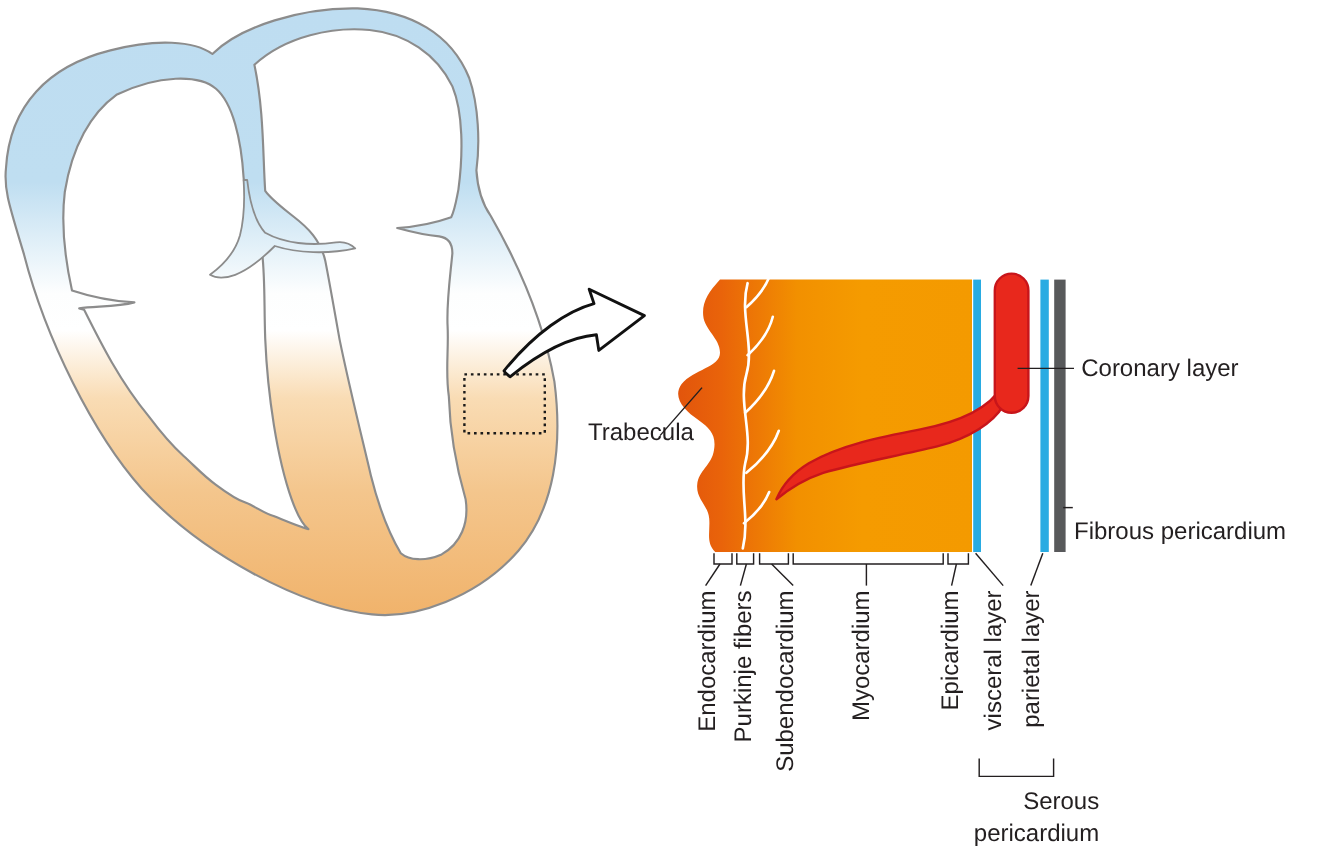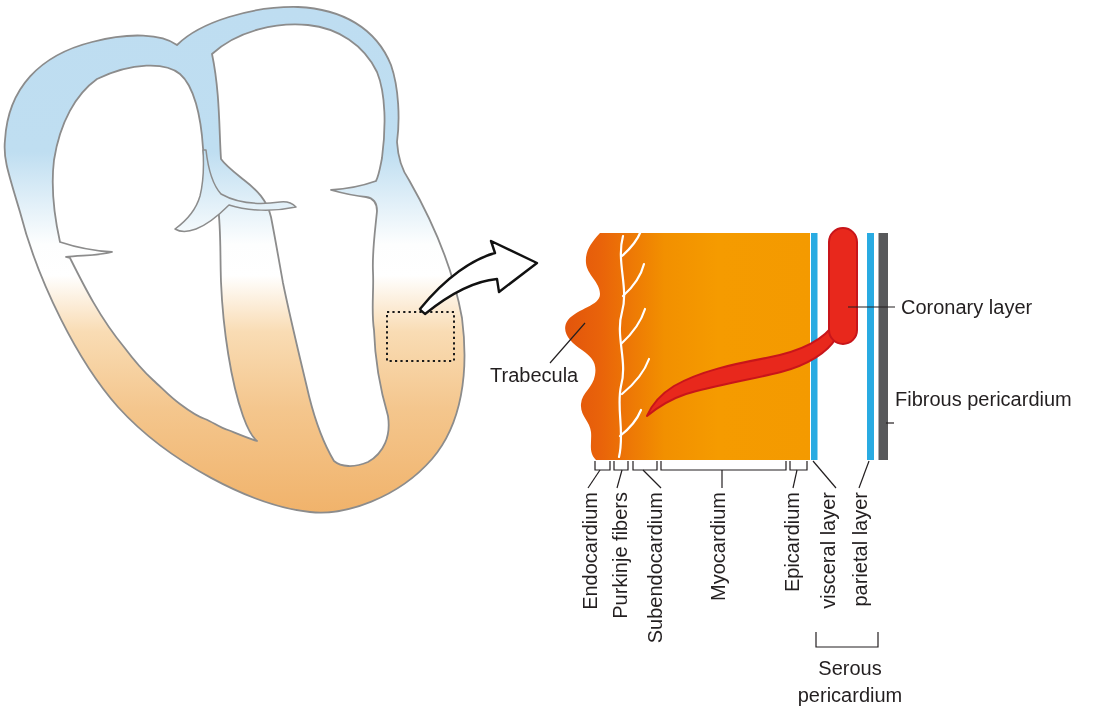--- a/index.html
+++ b/index.html
@@ -13,21 +13,21 @@
     position:absolute; font-size:20px; color:#231F20;
     white-space:nowrap; line-height:1.15;
   }
   .vlbl {
     position:absolute; top:492px;
     writing-mode:vertical-rl; transform:rotate(180deg);
     font-size:20px; color:#231F20; line-height:1; white-space:nowrap;
   }
   .serous {
     position:absolute; left:784px; top:655px; width:132px;
-    font-size:20px; color:#231F20; text-align:center; line-height:1.35;
+    font-size:20px; color:#231F20; text-align:right; line-height:1.35;
   }
 </style>
 </head>
 <body>
 
 <div class="stage">
 
   <svg width="1100" height="711" viewBox="0 0 1100 711">
     <defs>
       <linearGradient id="wallGrad" gradientUnits="userSpaceOnUse" x1="0" y1="8" x2="0" y2="522">
@@ -130,25 +130,25 @@
       <path d="M 661,461 L 661,470 L 786,470 L 786,461"></path>
       <path d="M 722,470 L 722,488"></path>
       <path d="M 790,461 L 790,470 L 807,470 L 807,461"></path>
       <path d="M 797,470 L 793,488"></path>
       <path d="M 813,461 L 836,488"></path>
       <path d="M 869,461 L 859,488"></path>
       <path d="M 816,632 L 816,647 L 878,647 L 878,632"></path>
     </g>
   </svg>
 
-  <div class="lbl" style="left:490px; top:364px;">Trabecula</div>
+  <div class="lbl" style="left:490px; top:350px;">Trabecula</div>
 
   <div class="lbl" style="left:901px; top:296px;">Coronary layer</div>
 
-  <div class="lbl" style="left:895px; top:388px;">Fibrous pericardium</div>
+  <div class="lbl" style="left:895px; top:432px;">Fibrous pericardium</div>
 
   <div class="vlbl" style="left:580px;">Endocardium</div>
   <div class="vlbl" style="left:610px;">Purkinje fibers</div>
   <div class="vlbl" style="left:645px;">Subendocardium</div>
   <div class="vlbl" style="left:708px;">Myocardium</div>
   <div class="vlbl" style="left:782px;">Epicardium</div>
   <div class="vlbl" style="left:818px;">visceral layer</div>
   <div class="vlbl" style="left:850px;">parietal layer</div>
 
   <div class="serous">Serous pericardium</div>

